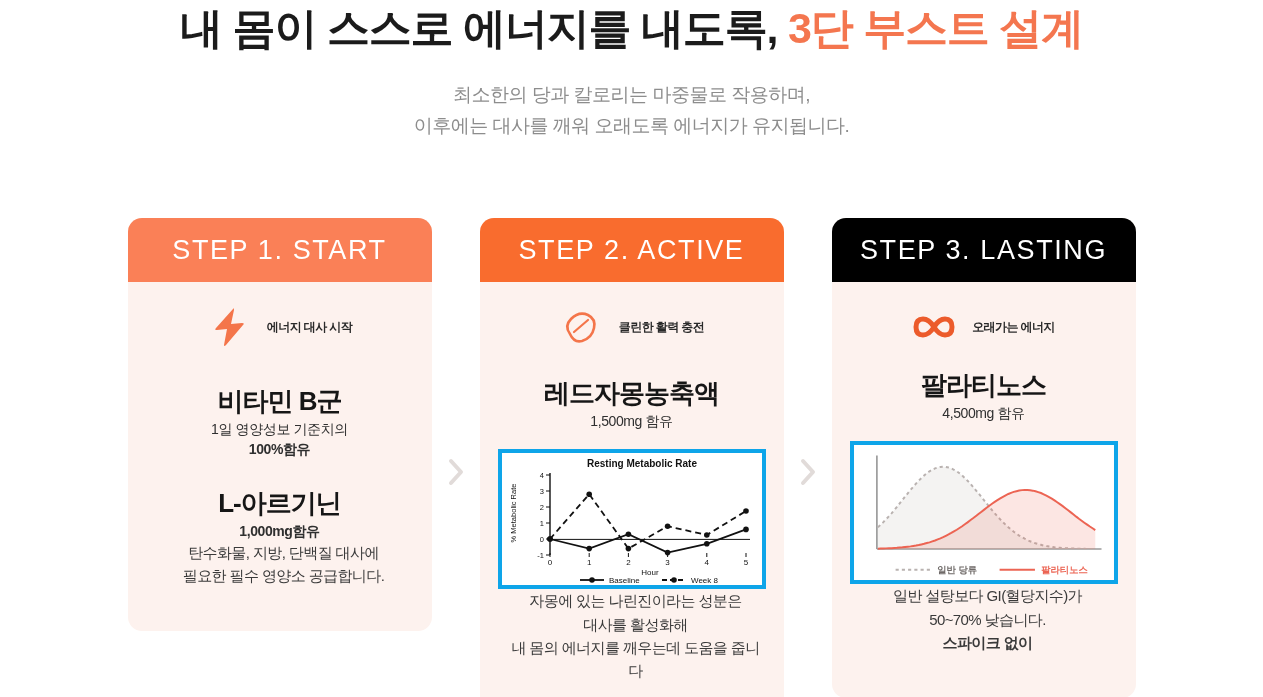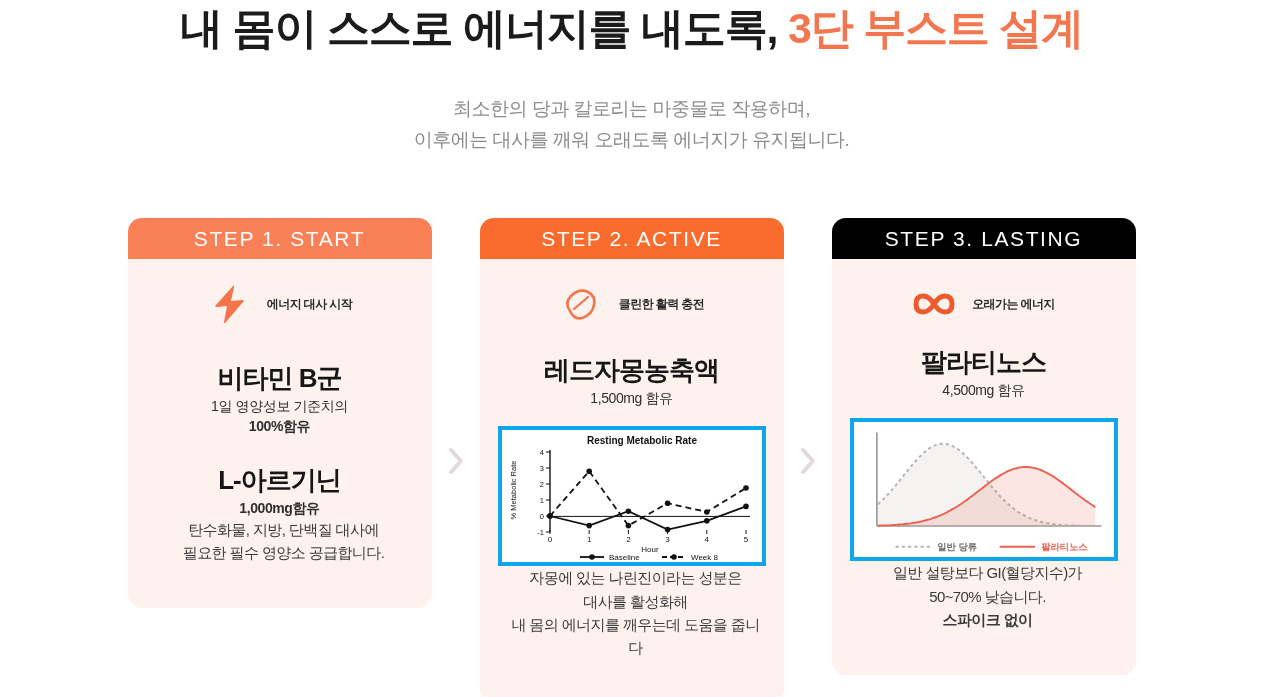--- a/index.html
+++ b/index.html
@@ -18,21 +18,21 @@
     font-size: 43px;
     font-weight: 700;
     letter-spacing: -1.2px;
     color: #1b1b1b;
     white-space: nowrap;
   }
   .headline .accent { color: #F4764F; }
 
   .subhead {
     text-align: center;
-    margin-top: 36px;
+    margin-top: 22px;
     font-size: 19px;
     line-height: 1.62;
     color: #8d8d8d;
     letter-spacing: -0.5px;
   }
 
   
   .cards {
     position: absolute;
     top: 218px;
@@ -45,26 +45,26 @@
   }
   .card {
     width: 304px;
     border-radius: 14px;
     overflow: hidden;
     background: #FDF2EE;
     display: flex;
     flex-direction: column;
   }
   .card-header {
-    height: 41px;
+    height: 64px;
     display: flex;
     align-items: center;
     justify-content: center;
     color: #ffffff;
-    font-size: 21px;
+    font-size: 27px;
     letter-spacing: 1.6px;
     font-weight: 400;
   }
   .card-body {
     flex: 1;
     padding: 22px 18px 26px;
     display: flex;
     flex-direction: column;
     align-items: center;
   }

